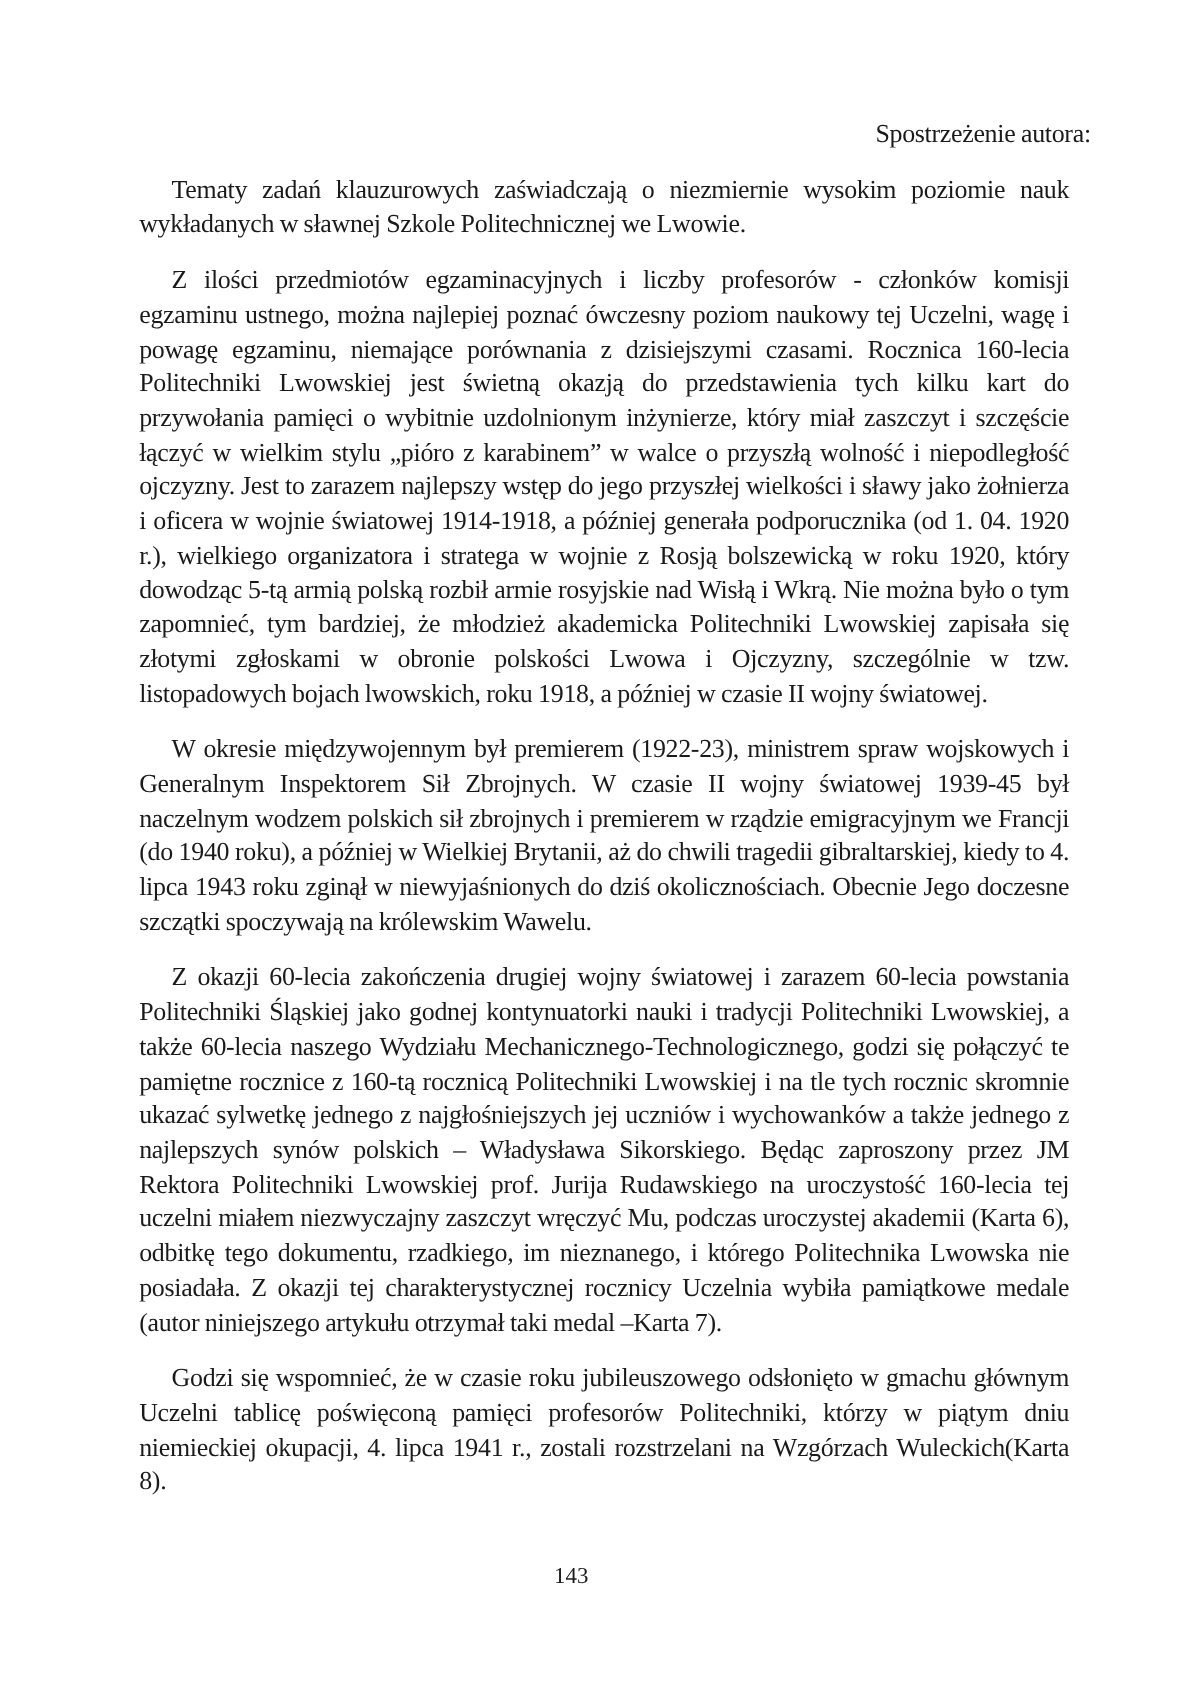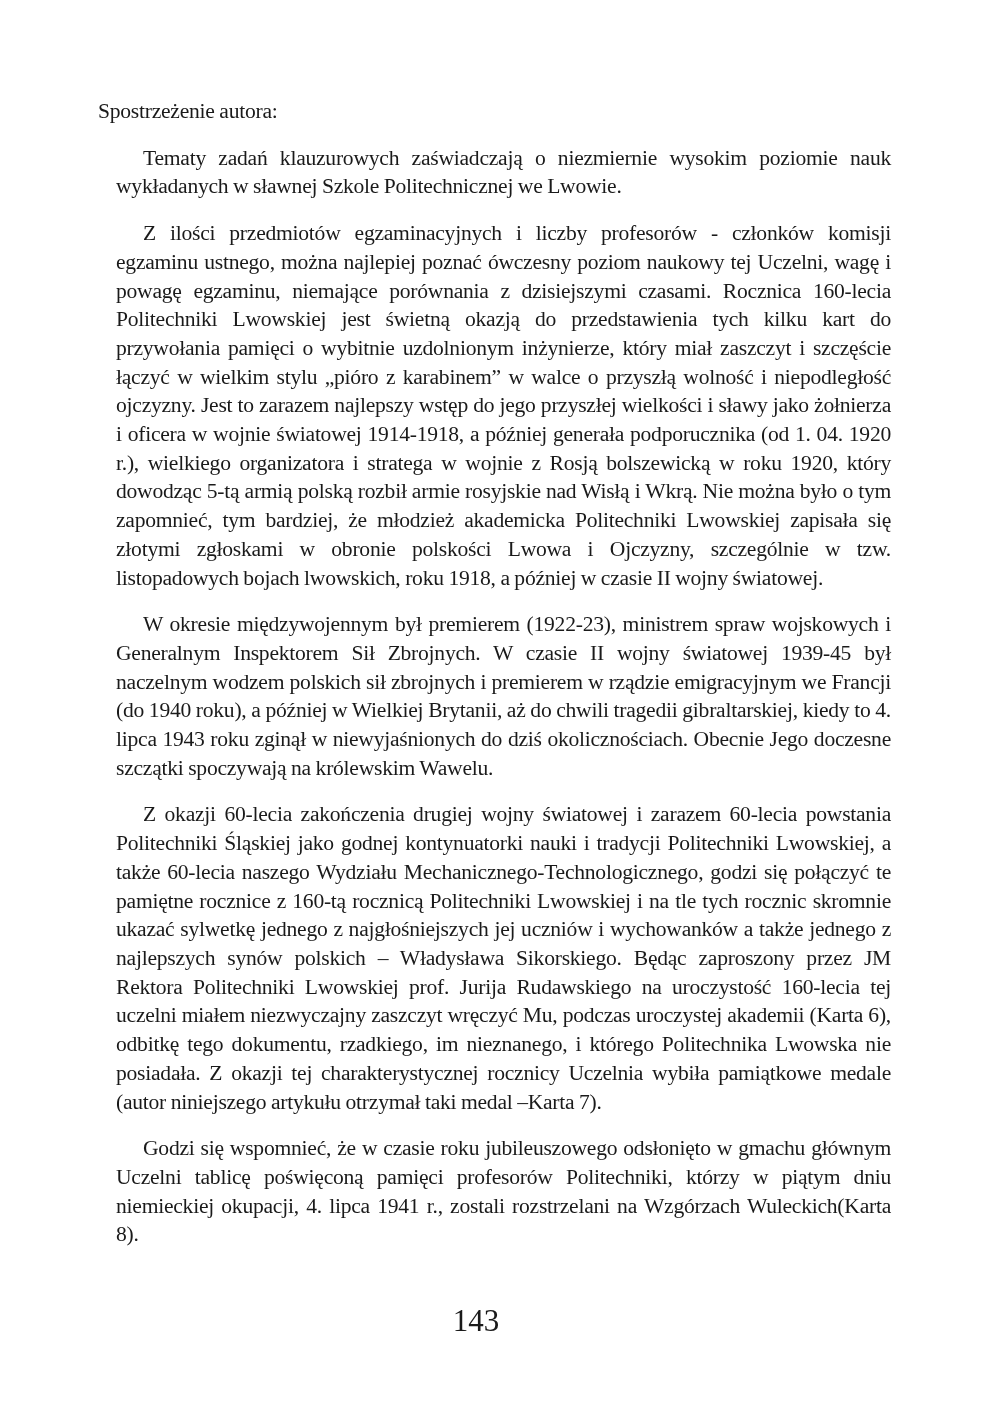--- a/index.html
+++ b/index.html
@@ -20,36 +20,36 @@
       width: 811px;
       font-family: "Liberation Serif", "DejaVu Serif", serif;
       font-size: 21.6px;
       line-height: 28.7px;
       color: #1a1a1a;
       letter-spacing: -0.25px;
       word-spacing: -0.5px;
     }
     .heading {
       margin: 0;
-      text-align: left;
+      text-align: right;
     }
     .para {
       margin: 18px;
       text-align: justify;
       text-indent: 27px;
       hyphens: none;
     }
     .page-number {
       position: absolute;
       left: 0;
       width: 952px;
       top: 1303px;
       text-align: center;
       font-family: "Liberation Serif", "DejaVu Serif", serif;
-      font-size: 31px;
+      font-size: 19px;
       color: #1a1a1a;
     }
   </style>
 </head>
 <body>
 
 <div class="page">
   <p class="heading">Spostrzeżenie autora:</p>
   <p class="para">Tematy zadań klauzurowych zaświadczają o niezmiernie wysokim poziomie nauk wykładanych w sławnej Szkole Politechnicznej we Lwowie.</p>
   <p class="para">Z ilości przedmiotów egzaminacyjnych i liczby profesorów - członków komisji egzaminu ustnego, można najlepiej poznać ówczesny poziom naukowy tej Uczelni, wagę i powagę egzaminu, niemające porównania z dzisiejszymi czasami. Rocznica 160-lecia Politechniki Lwowskiej jest świetną okazją do przedstawienia tych kilku kart do przywołania pamięci o wybitnie uzdolnionym inżynierze, który miał zaszczyt i szczęście łączyć w wielkim stylu „pióro z karabinem” w walce o przyszłą wolność i niepodległość ojczyzny. Jest to zarazem najlepszy wstęp do jego przyszłej wielkości i sławy jako żołnierza i oficera w wojnie światowej 1914-1918, a później generała podporucznika (od 1. 04. 1920 r.), wielkiego organizatora i stratega w wojnie z Rosją bolszewicką w roku 1920, który dowodząc 5-tą armią polską rozbił armie rosyjskie nad Wisłą i Wkrą. Nie można było o tym zapomnieć, tym bardziej, że młodzież akademicka Politechniki Lwowskiej zapisała się złotymi zgłoskami w obronie polskości Lwowa i Ojczyzny, szczególnie w tzw. listopadowych bojach lwowskich, roku 1918, a później w czasie II wojny światowej.</p>

